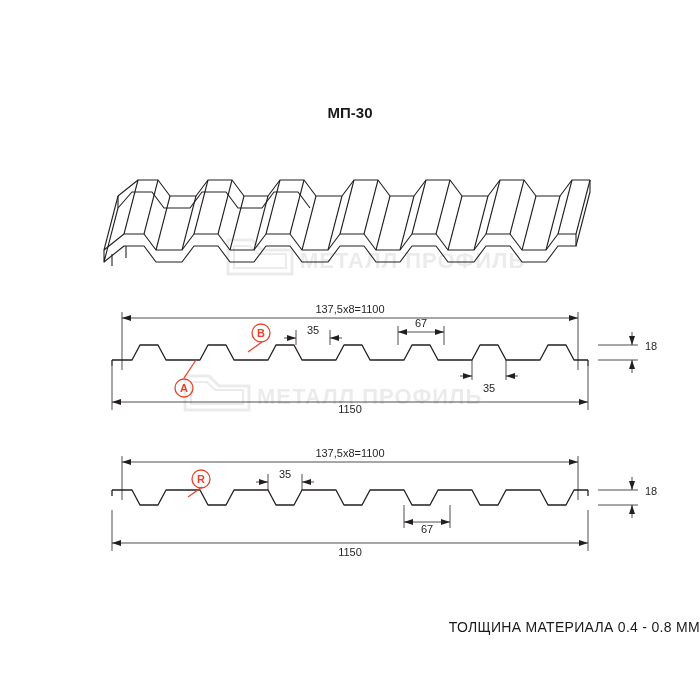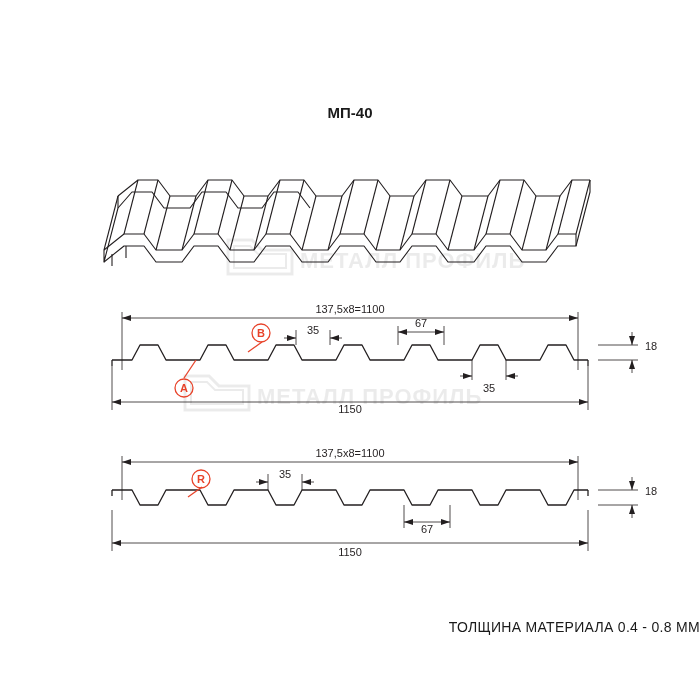--- a/index.html
+++ b/index.html
@@ -65,21 +65,21 @@
     font-weight: bold;
     fill: #d9d9d9;
     letter-spacing: 1px;
   }
 </style>
 </head>
 <body>
 
 <div class="page">
 
-  <div class="subtitle">МП-40</div>
+  <div class="subtitle">МП-30</div>
 
   <svg class="drawing" width="700" height="700" viewBox="0 0 700 700">
 
     <g class="wm" opacity="0.55">
       <g transform="translate(218,232)">
         <path d="M10,30 L10,8 L34,8 L44,18 L74,18 L74,42 L10,42 Z" fill="none" stroke="#d9d9d9" stroke-width="3"></path>
         <path d="M16,36 L16,14 L32,14 L40,22 L68,22 L68,36 Z" fill="none" stroke="#d9d9d9" stroke-width="2"></path>
       </g>
       <text class="wm-text" x="300" y="268">МЕТАЛЛ ПРОФИЛЬ</text>
     </g>

